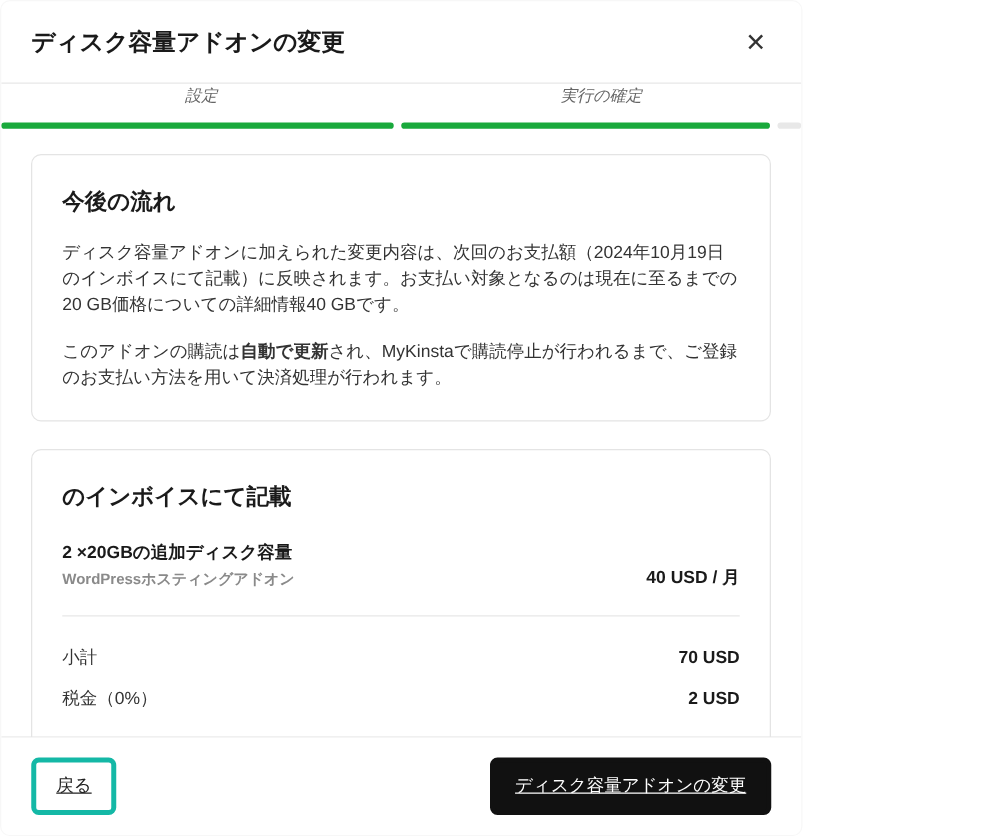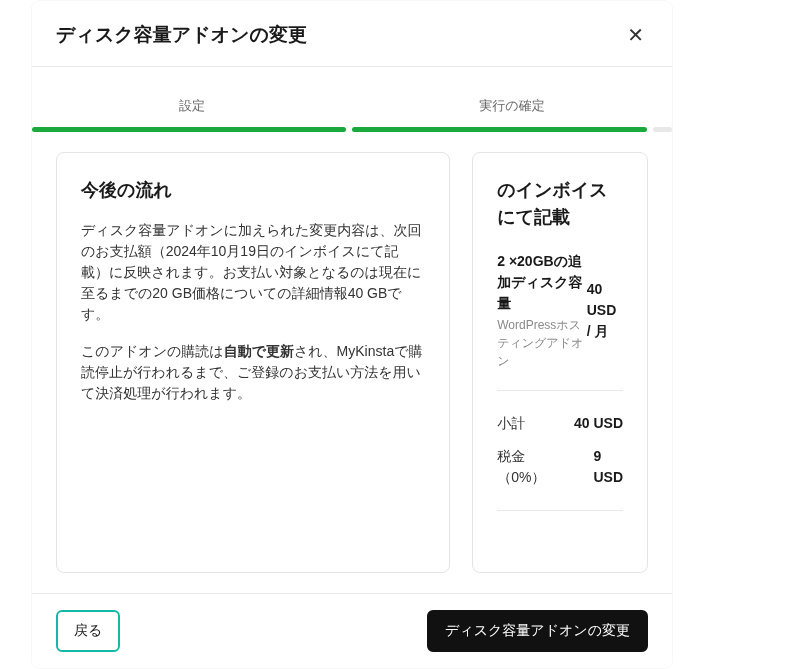--- a/index.html
+++ b/index.html
@@ -11,21 +11,20 @@
       line-height: 1.5;
     }
     .modal {
       width: 642px;
       height: 669px;
       display: flex;
       flex-direction: column;
       border-radius: 8px;
       overflow: hidden;
       border: 1px solid rgba(0,0,0,0.03);
-      margin-left: 31px;
     }
     .header {
       display: flex;
       align-items: center;
       justify-content: space-between;
       padding: 20px 24px 16px 24px;
       border-bottom: 1px solid #e8e8e8;
     }
     .title {
       font-size: 19px;
@@ -36,21 +35,22 @@
       background: none;
       border: none;
       font-size: 20px;
       color: #333;
       cursor: pointer;
       line-height: 1;
       padding: 4px;
     }
     .tabs {
       display: flex;
-      padding-top: 29px;
+      padding-top: 0;
+      font-style: italic;
     }
     .tab {
       flex: 1;
       text-align: center;
       padding-bottom: 12px;
       font-size: 13px;
       color: #666;
       position: relative;
     }
     .progress {
@@ -63,21 +63,21 @@
     }
     .prog-seg.done { background: #19a93c; border-radius: 3px; }
     .prog-gap { width: 6px; }
     .prog-seg.right { border-radius: 3px; }
 
     .body {
       flex: 1;
       overflow-y: auto;
       padding: 20px 24px;
       display: flex;
-      flex-direction: row;
+      flex-direction: column;
       gap: 22px;
     }
     .card {
       border: 1px solid #e4e4e4;
       border-radius: 8px;
       padding: 24px;
     }
     .card h2 {
       font-size: 18px;
       font-weight: 600;
@@ -87,33 +87,34 @@
       font-size: 14px;
       color: #333;
       margin-bottom: 16px;
     }
     .para:last-child { margin-bottom: 0; }
     .bold { font-weight: 700; }
 
     .line {
       display: flex;
       justify-content: space-between;
-      align-items: center;
+      align-items: flex-end;
       padding: 4px 0;
     }
     .line.first { margin-top: 4px; }
     .line-left .primary {
       font-size: 14px;
       color: #1a1a1a;
       font-weight: 600;
     }
     .line-left .secondary {
       font-size: 12px;
       color: #8a8a8a;
       margin-top: 2px;
+      font-weight: bold;
     }
     .line-right {
       font-size: 14px;
       font-weight: 700;
       color: #1a1a1a;
     }
     .hr {
       border: none;
       border-top: 1px solid #e8e8e8;
       margin: 16px 0;
@@ -127,23 +128,24 @@
       align-items: center;
       padding: 16px 24px;
       border-top: 1px solid #ececec;
     }
     .footer-right { display: flex; gap: 10px; }
     .btn {
       border-radius: 6px;
       padding: 10px 16px;
       font-size: 14px;
       cursor: pointer;
-      border: 2px solid #14b8a6;
+      border: 4px solid #14b8a6;
       background: #fff;
       color: #222;
+      text-decoration: underline;
     }
     .btn.primary {
       background: #111;
       color: #fff;
       border-color: #111;
     }
   </style>
 </head>
 <body>
 
@@ -189,25 +191,25 @@
           </div>
           <div class="secondary">WordPressホスティングアドオン</div>
         </div>
         <div class="line-right">40 USD / 月</div>
       </div>
 
       <hr class="hr">
 
       <div class="line simple">
         <div class="line-left">小計</div>
-        <div class="line-right">40 USD</div>
+        <div class="line-right">70 USD</div>
       </div>
       <div class="line simple">
         <div class="line-left">税金（0%）</div>
-        <div class="line-right">9 USD</div>
+        <div class="line-right">2 USD</div>
       </div>
 
       <hr class="hr">
 
     </div>
 
   </div>
 
   <div class="footer">
     <button class="btn">戻る</button>

